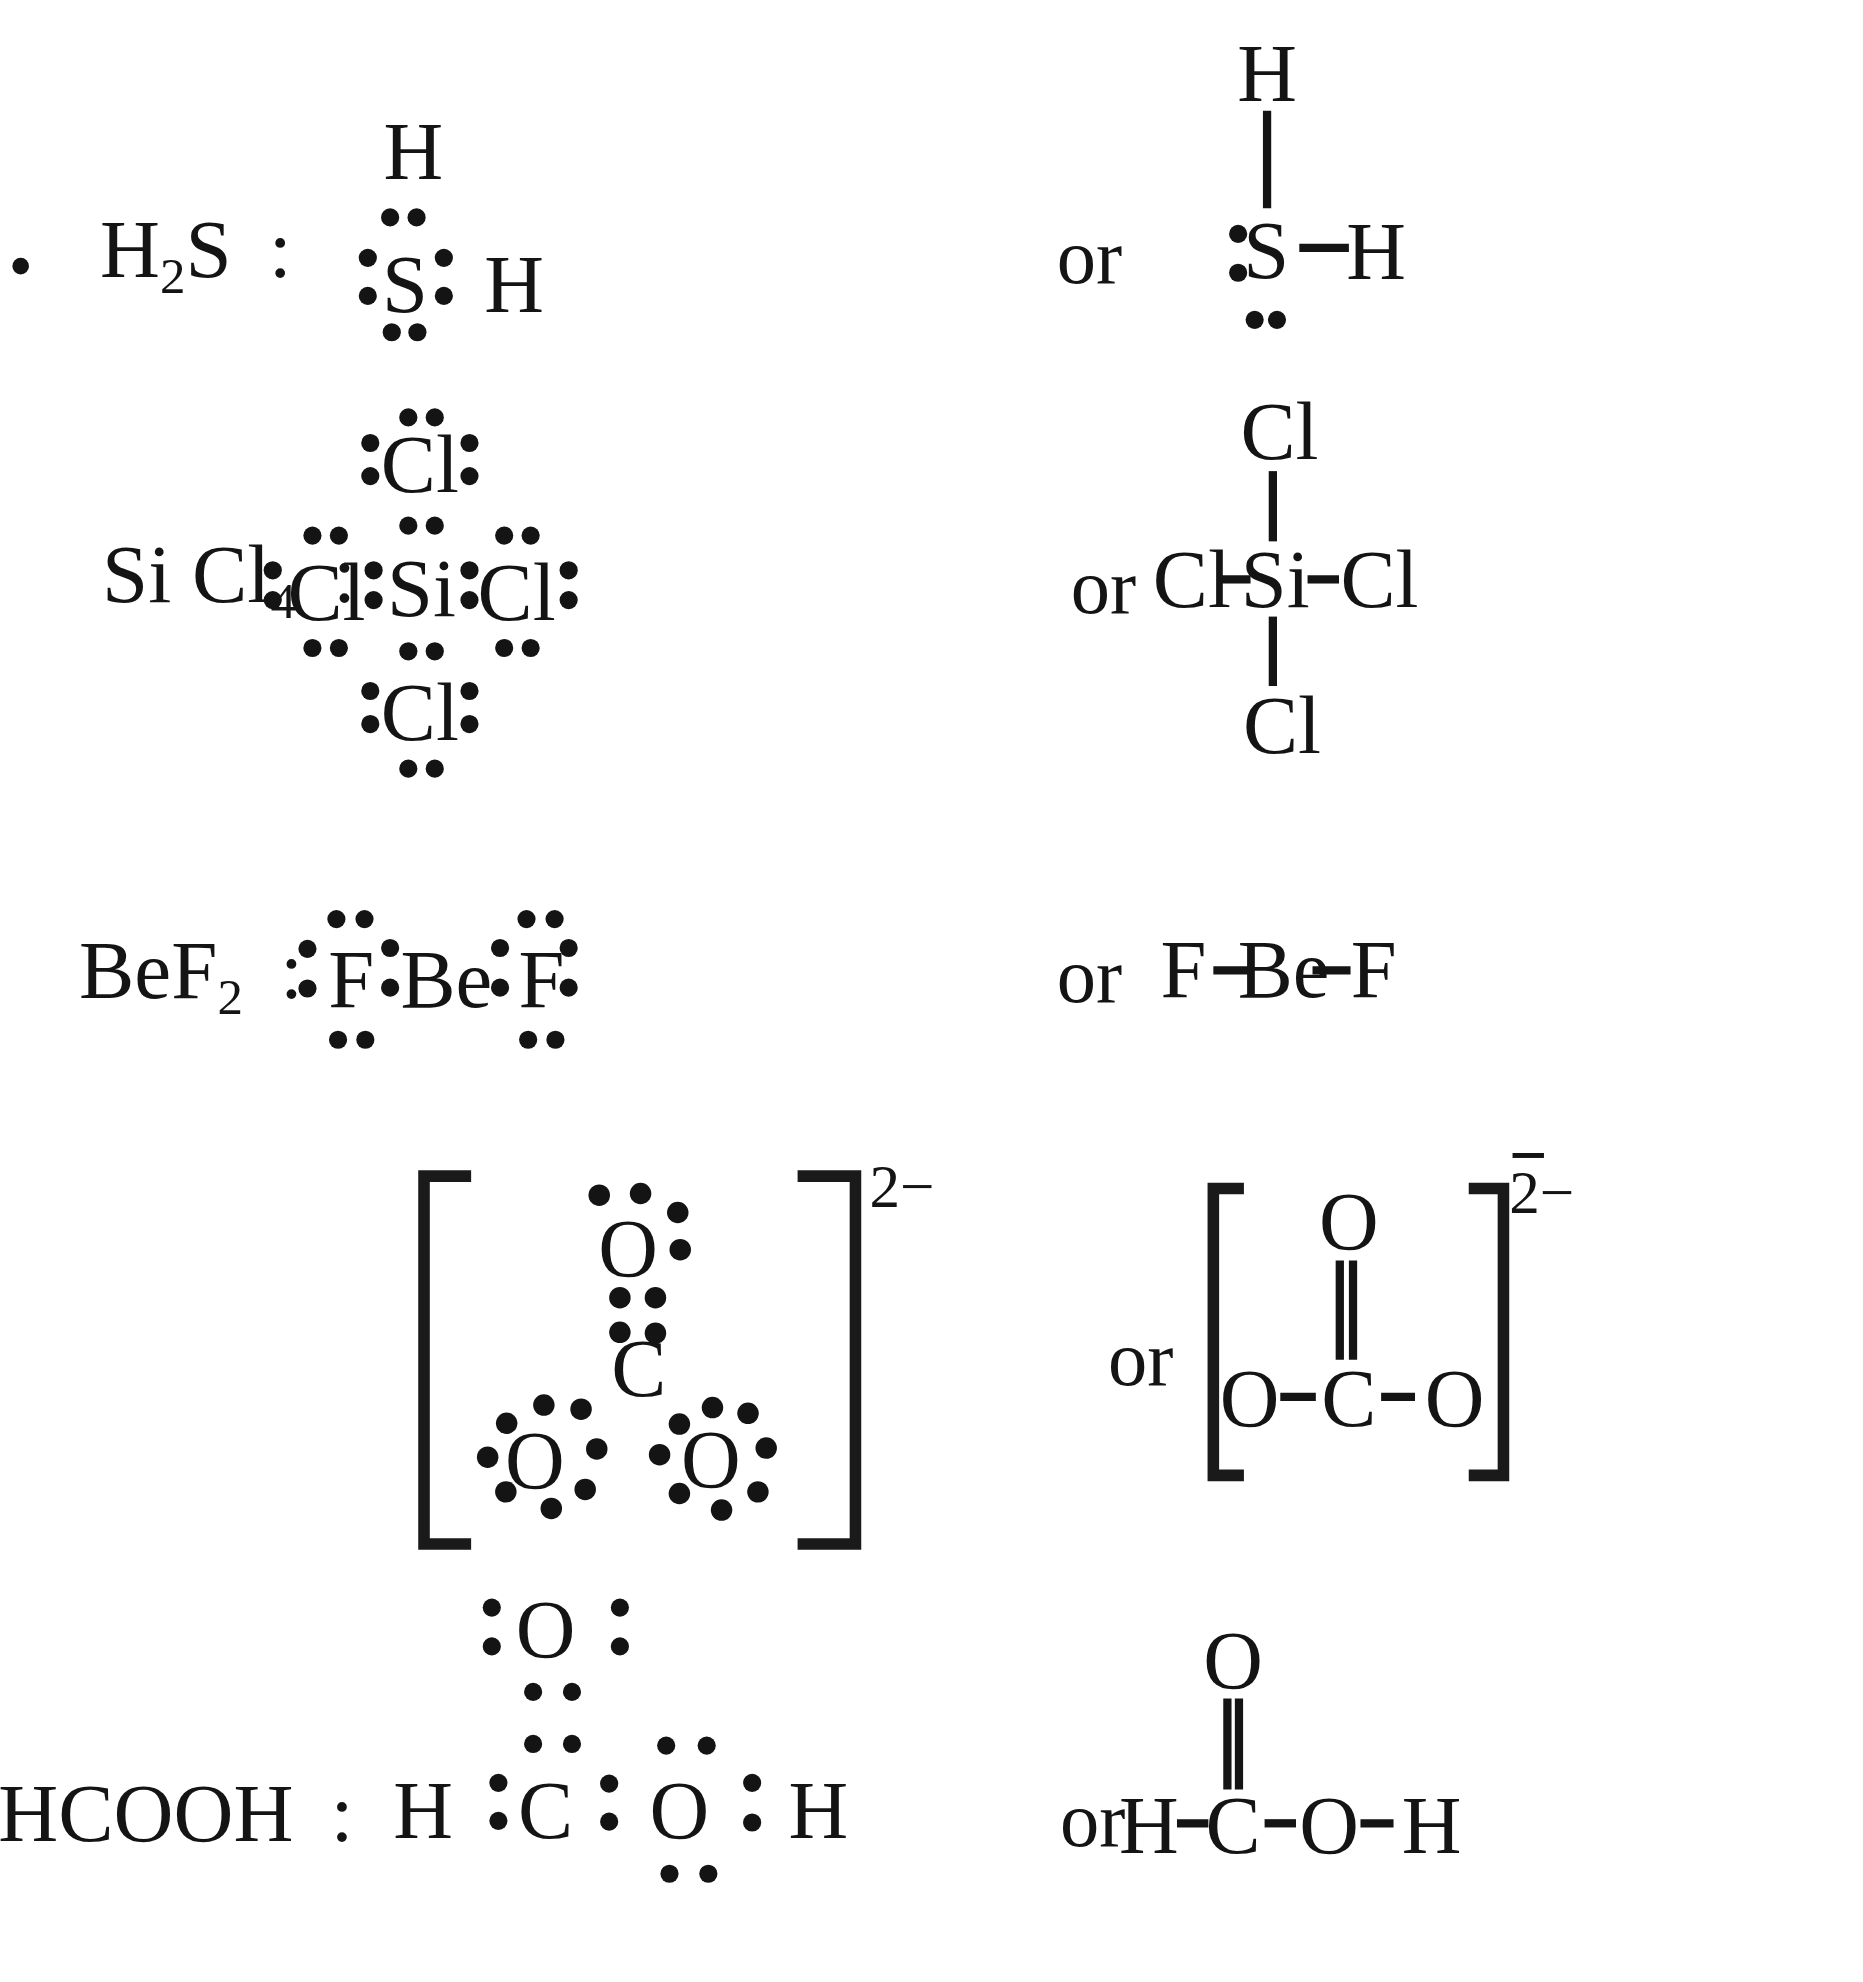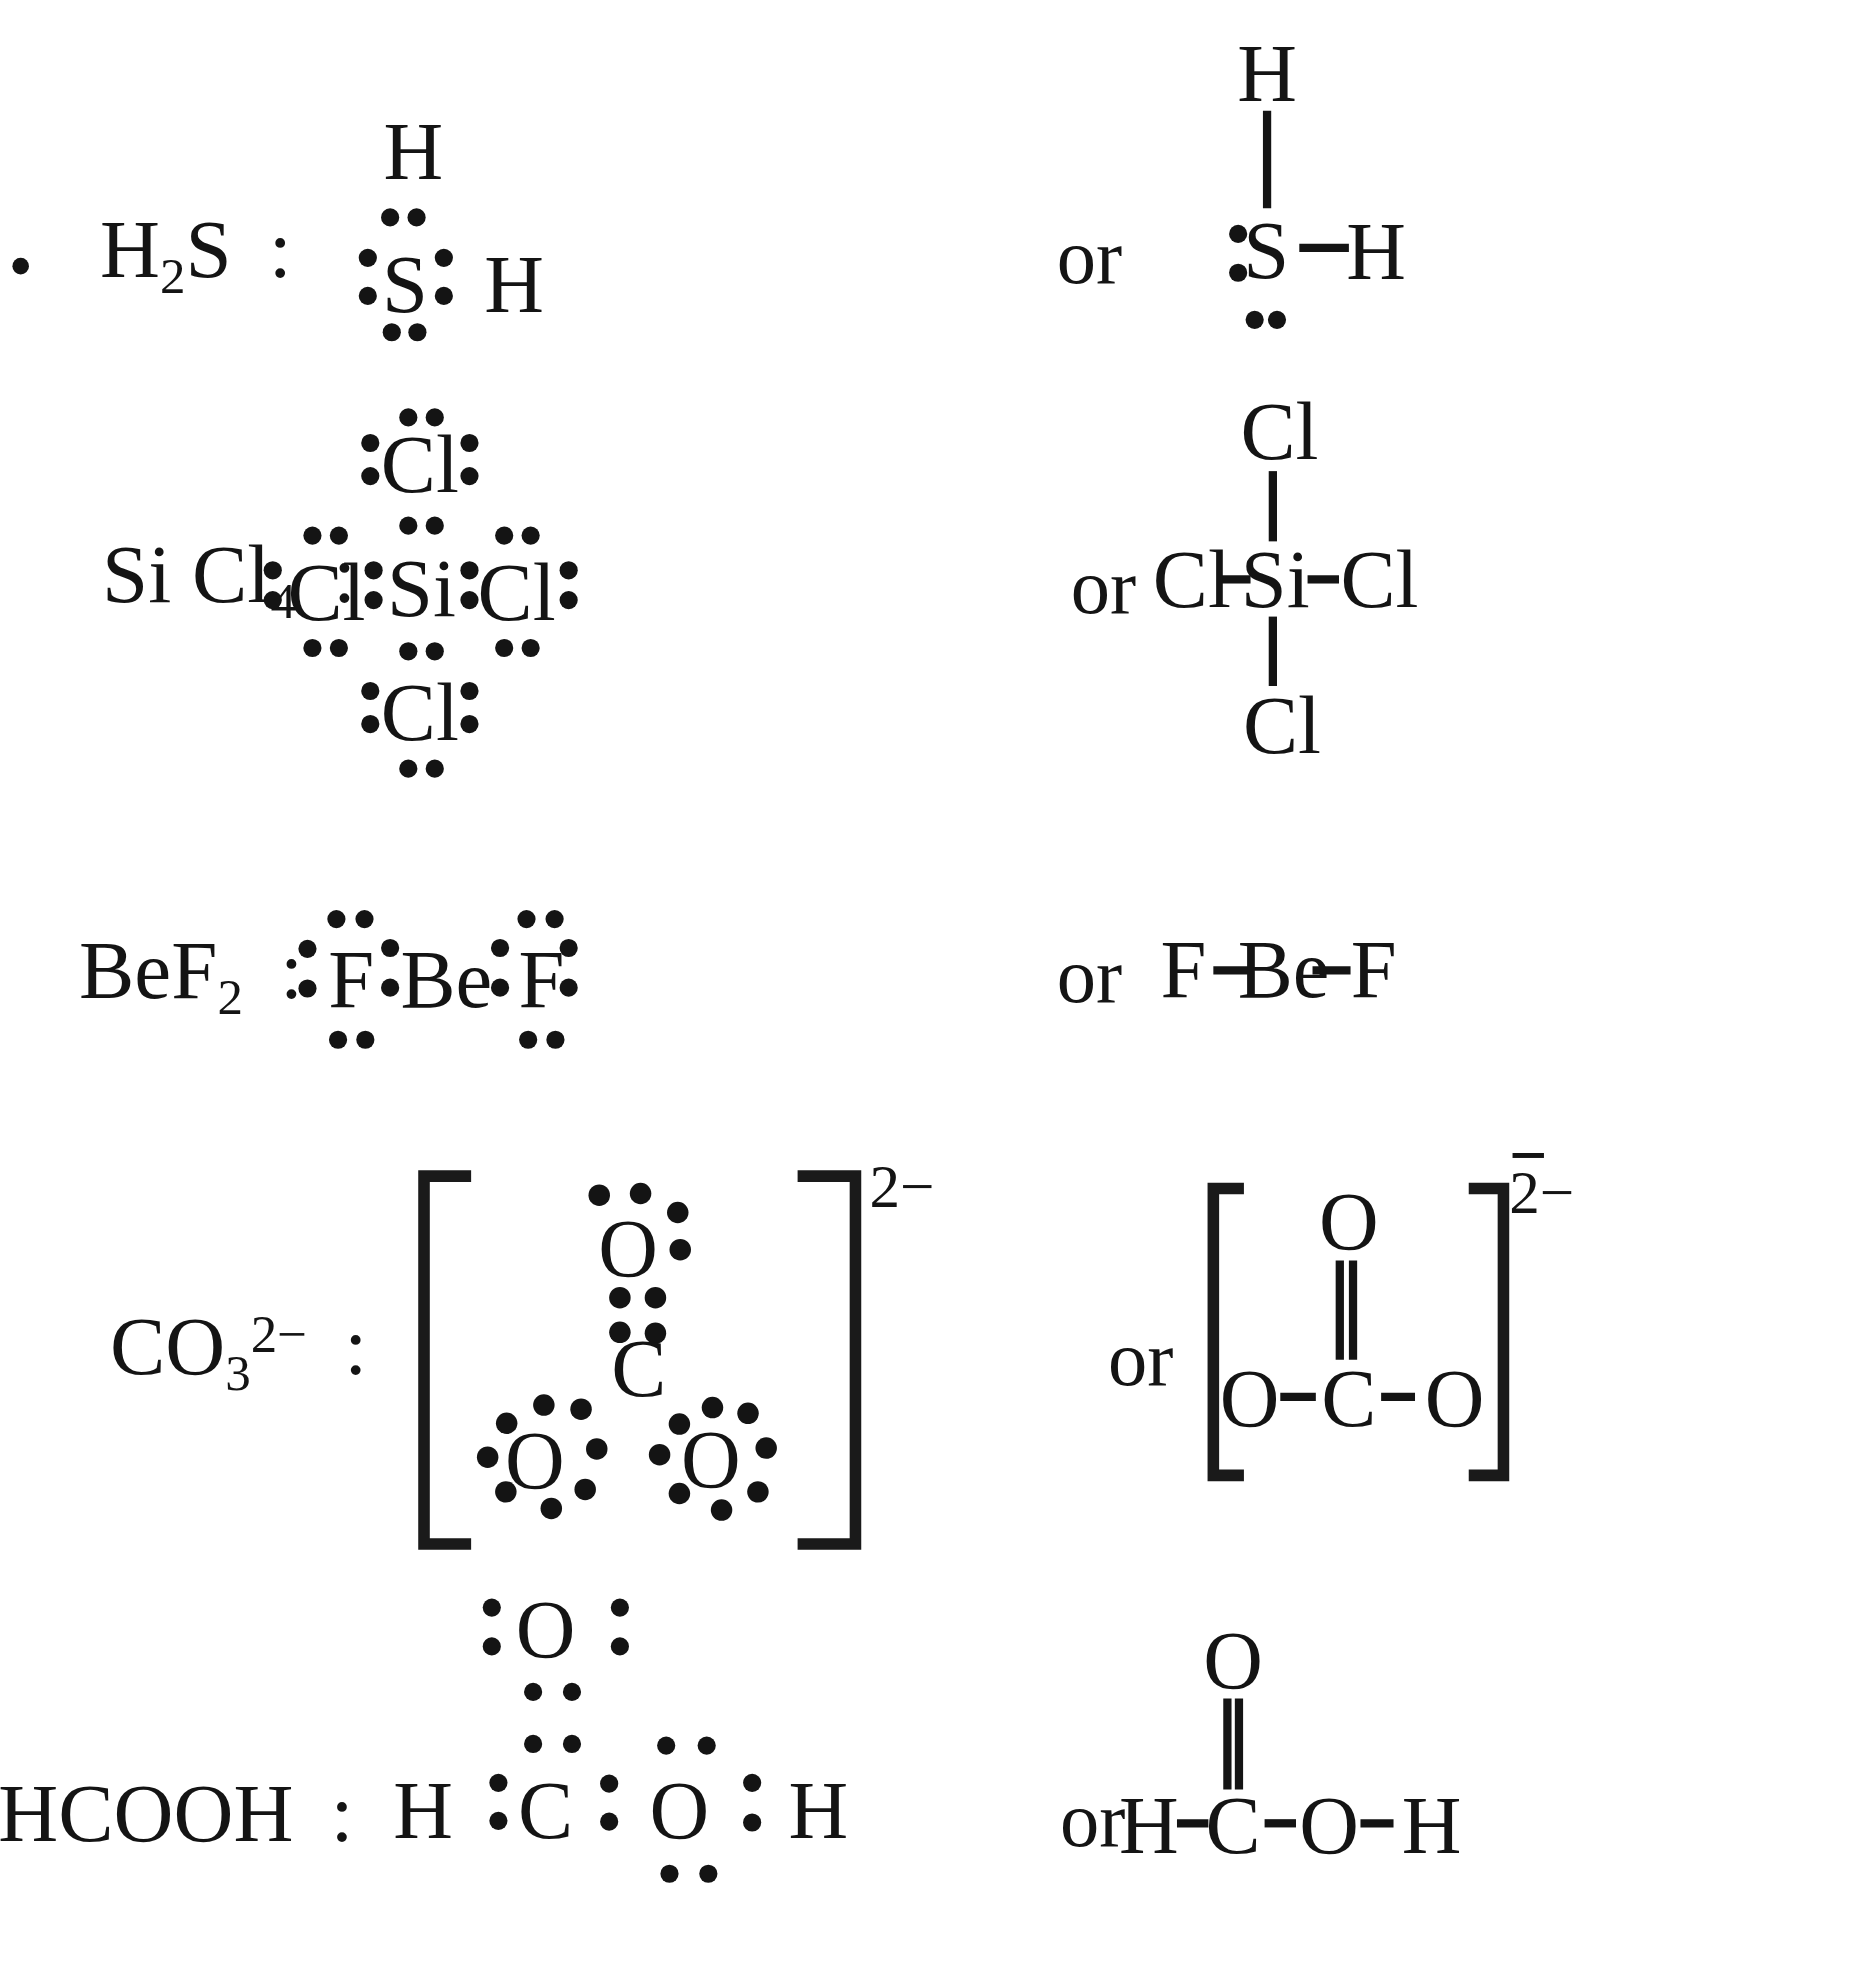--- a/index.html
+++ b/index.html
@@ -57,23 +57,20 @@
   </div>
 
   <div class="row-label" style="left:102px;top:580px">
     <span>Si Cl</span><span class="sub">4</span><span class="colon">:</span>
   </div>
 
   <div class="row-label" style="left:79px;top:976px">
     <span>BeF</span><span class="sub">2</span><span class="colon">:</span>
   </div>
 
-  <div class="row-label" style="left:110px;top:1352px">
-    <span>CO</span><span class="sub">3</span><span class="sup">2−</span><span class="colon">:</span>
-  </div>
 
   <div class="row-label" style="left:-1.7px;top:1813px">
     <span>HCOOH</span><span class="colon">:</span>
   </div>
 
   <svg class="diagram-layer" viewBox="0 0 2254 2398">
 
     <circle cx="25" cy="322" r="10" fill="#141414"></circle>
 
     <g>

